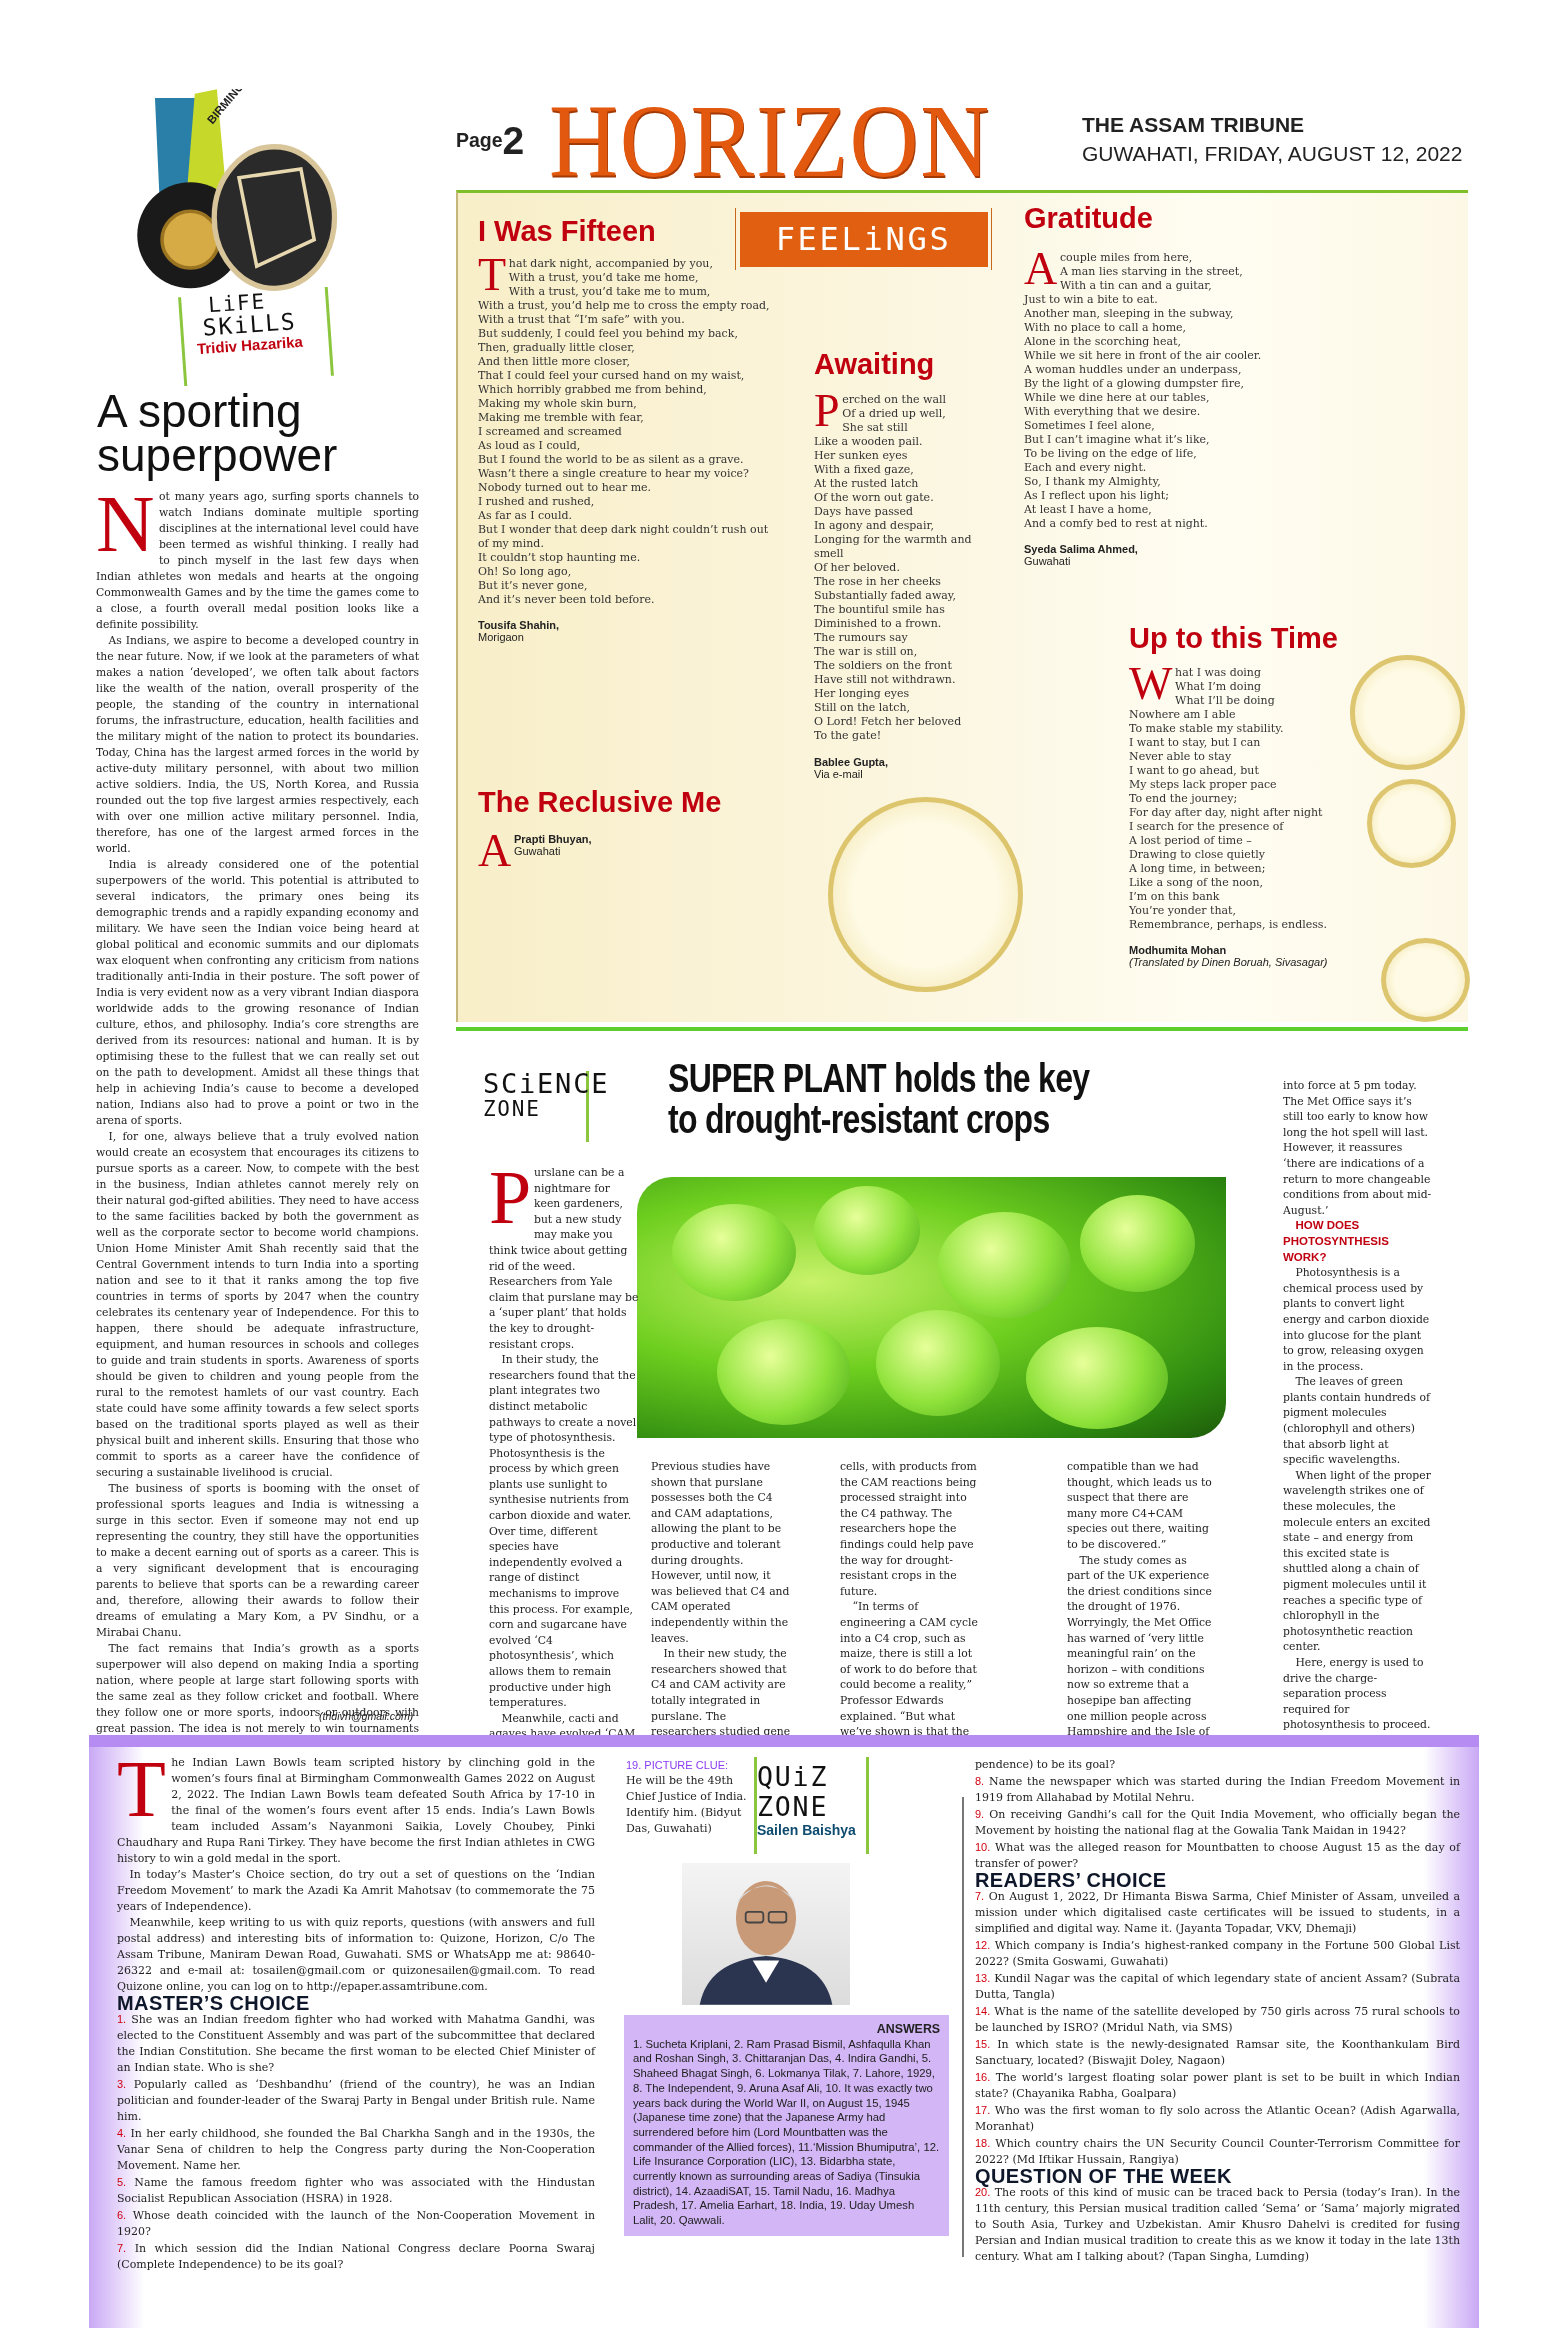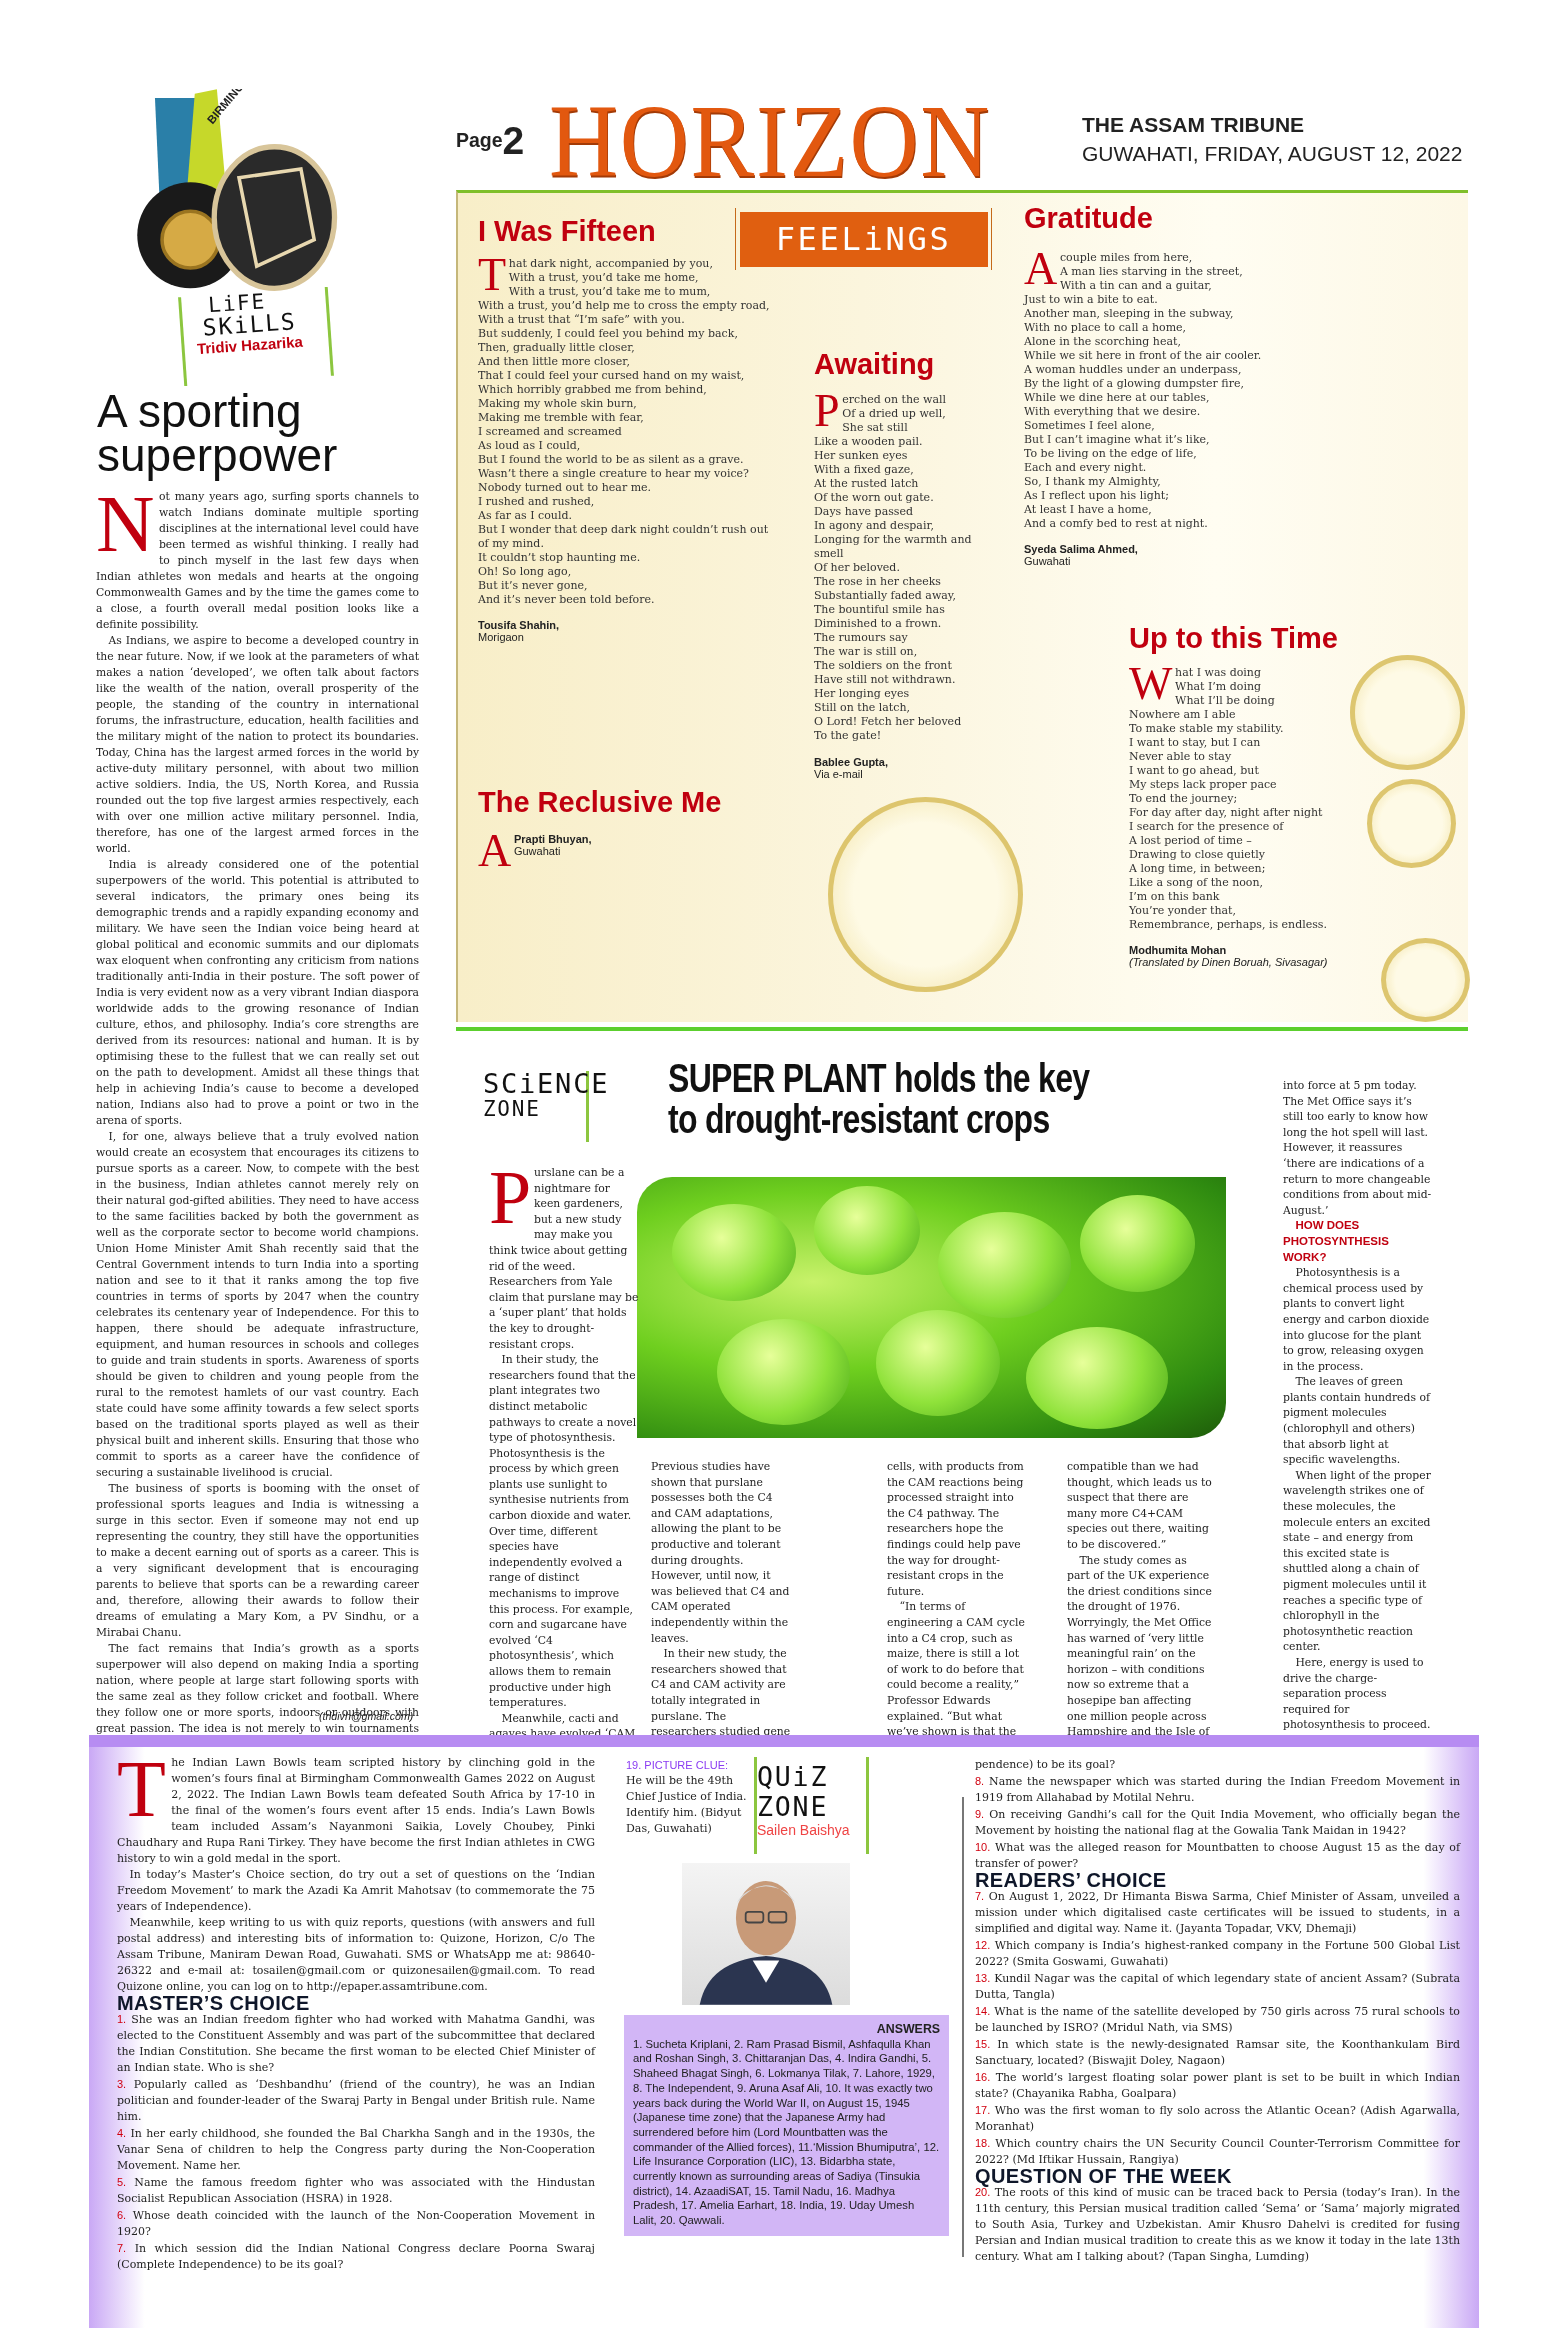--- a/index.html
+++ b/index.html
@@ -232,21 +232,21 @@
 <div class="abs sci-col" style="left:489px;top:1165px;width:150px">
   <span class="dropcap" style="font-size:76px;line-height:64px">P</span>
   <p style="text-indent:0">urslane can be a nightmare for keen gardeners, but a new study may make you think twice about getting rid of the weed. Researchers from Yale claim that purslane may be a ‘super plant’ that holds the key to drought-resistant crops.</p>
   <p>In their study, the researchers found that the plant integrates two distinct metabolic pathways to create a novel type of photosynthesis. Photosynthesis is the process by which green plants use sunlight to synthesise nutrients from carbon dioxide and water. Over time, different species have independently evolved a range of distinct mechanisms to improve this process. For example, corn and sugarcane have evolved ‘C4 photosynthesis’, which allows them to remain productive under high temperatures.</p>
   <p>Meanwhile, cacti and agaves have evolved ‘CAM photosynthesis’, which allows them to thrive in areas with little water. While C4 and CAM serve different functions, they both use the same biochemical pathway to act as ‘add-ons’ to basic photosynthesis.</p>
 </div>
 <div class="abs sci-col" style="left:651px;top:1459px;width:142px">
   <p style="text-indent:0">Previous studies have shown that purslane possesses both the C4 and CAM adaptations, allowing the plant to be productive and tolerant during droughts. However, until now, it was believed that C4 and CAM operated independently within the leaves.</p>
   <p>In their new study, the researchers showed that C4 and CAM activity are totally integrated in purslane. The researchers studied gene expression in the leaves of purslane, and found C4 and CAM both operate in the same</p>
 </div>
-<div class="abs sci-col" style="left:887px;top:1459px;width:142px">
+<div class="abs sci-col" style="left:840px;top:1459px;width:142px">
   <p style="text-indent:0">cells, with products from the CAM reactions being processed straight into the C4 pathway. The researchers hope the findings could help pave the way for drought-resistant crops in the future.</p>
   <p>“In terms of engineering a CAM cycle into a C4 crop, such as maize, there is still a lot of work to do before that could become a reality,” Professor Edwards explained. “But what we’ve shown is that the two pathways can be efficiently integrated and share products. C4 and CAM are more</p>
 </div>
 <div class="abs sci-col" style="left:1067px;top:1459px;width:146px">
   <p style="text-indent:0">compatible than we had thought, which leads us to suspect that there are many more C4+CAM species out there, waiting to be discovered.”</p>
   <p>The study comes as part of the UK experience the driest conditions since the drought of 1976. Worryingly, the Met Office has warned of ‘very little meaningful rain’ on the horizon – with conditions now so extreme that a hosepipe ban affecting one million people across Hampshire and the Isle of Wight will come</p>
 </div>
 <div class="abs sci-col" style="left:1283px;top:1078px;width:150px">
   <p style="text-indent:0">into force at 5 pm today. The Met Office says it’s still too early to know how long the hot spell will last. However, it reassures ‘there are indications of a return to more changeable conditions from about mid-August.’</p>
   <div class="sub-red">HOW DOES PHOTOSYNTHESIS WORK?</div>
@@ -274,21 +274,21 @@
   <div><span class="q-num">7.</span> <span>In which session did the Indian National Congress declare Poorna Swaraj (Complete Independence) to be its goal?</span></div>
 </div>
 
 <div class="abs quiz-col" style="left:626px;top:1757px;width:124px;text-align:left">
   <div class="q-num" style="color:#8a3bf2">19. PICTURE CLUE:</div>
   <div>He will be the 49th Chief Justice of India. Identify him. (Bidyut Das, Guwahati)</div>
 </div>
 <div class="abs quiz-tag">
   <div class="handwrite" style="font-size:26.6px;line-height:30px;margin-top:5.3px">QUiZ</div>
   <div class="handwrite" style="font-size:26.6px;line-height:30px">ZONE</div>
-  <div class="sans" style="font-size:14px;font-weight:normal;color:#ef4444">Sailen Baishya</div>
+  <div class="sans" style="font-size:14px;font-weight:bold;color:#0c4a6e">Sailen Baishya</div>
 </div>
 <div class="abs portrait">
   <svg width="168" height="142" viewBox="0 0 190 160">
     <path d="M20 160 Q30 110 95 105 Q160 110 170 160 Z" fill="#2b3550"></path>
     <path d="M80 110 L95 135 L110 110 Z" fill="#fff"></path>
     <ellipse cx="95" cy="62" rx="34" ry="42" fill="#c89a78"></ellipse>
     <path d="M62 45 Q95 5 128 45 Q120 28 95 26 Q70 28 62 45 Z" fill="#d8d8d8"></path>
     <rect x="72" y="55" width="20" height="12" rx="3" fill="none" stroke="#444" stroke-width="2"></rect>
     <rect x="98" y="55" width="20" height="12" rx="3" fill="none" stroke="#444" stroke-width="2"></rect>
   </svg>

